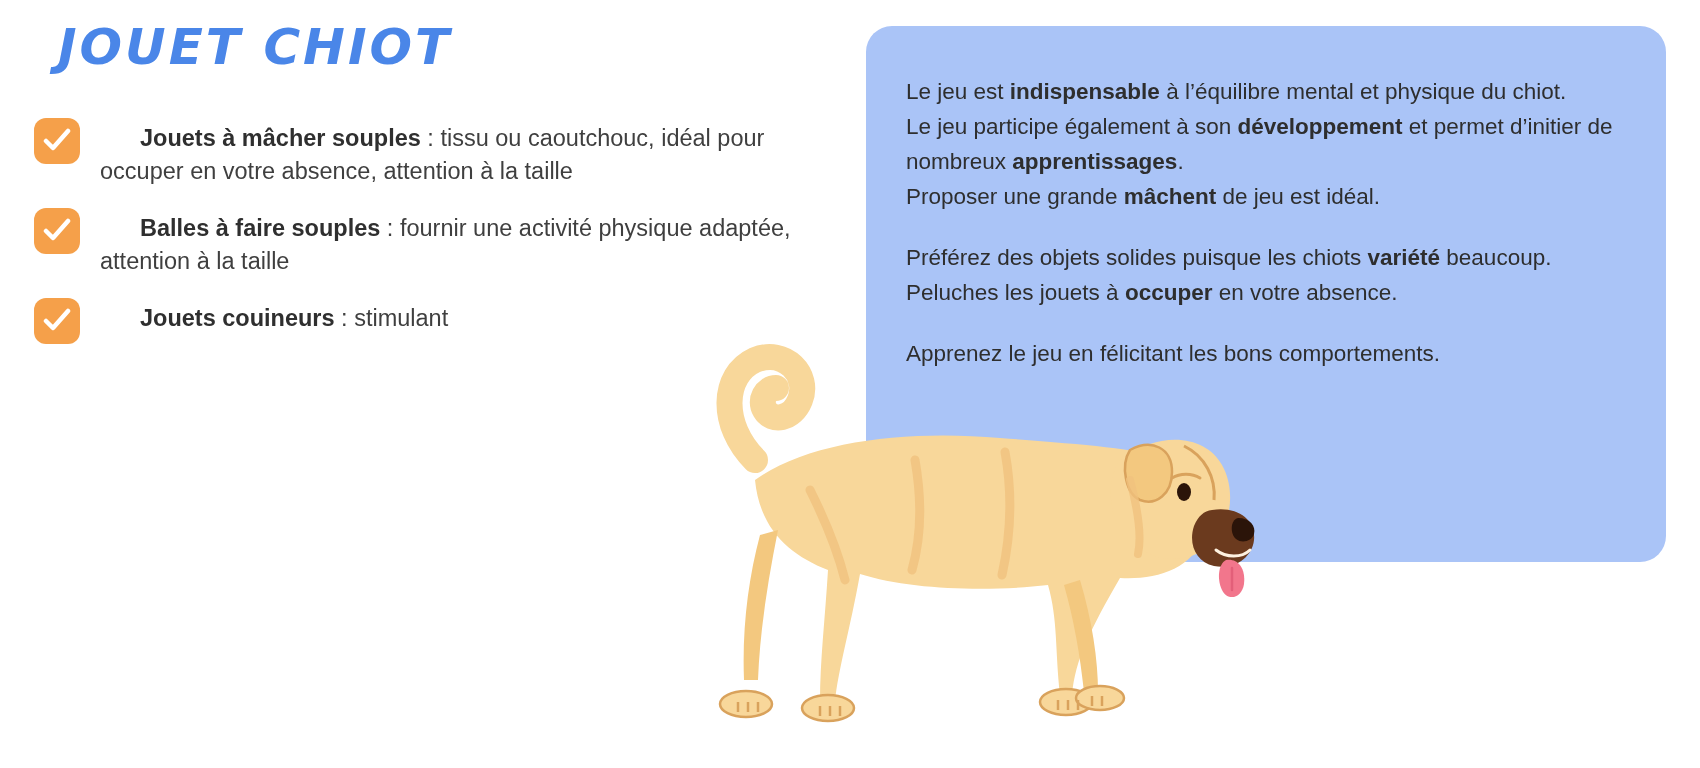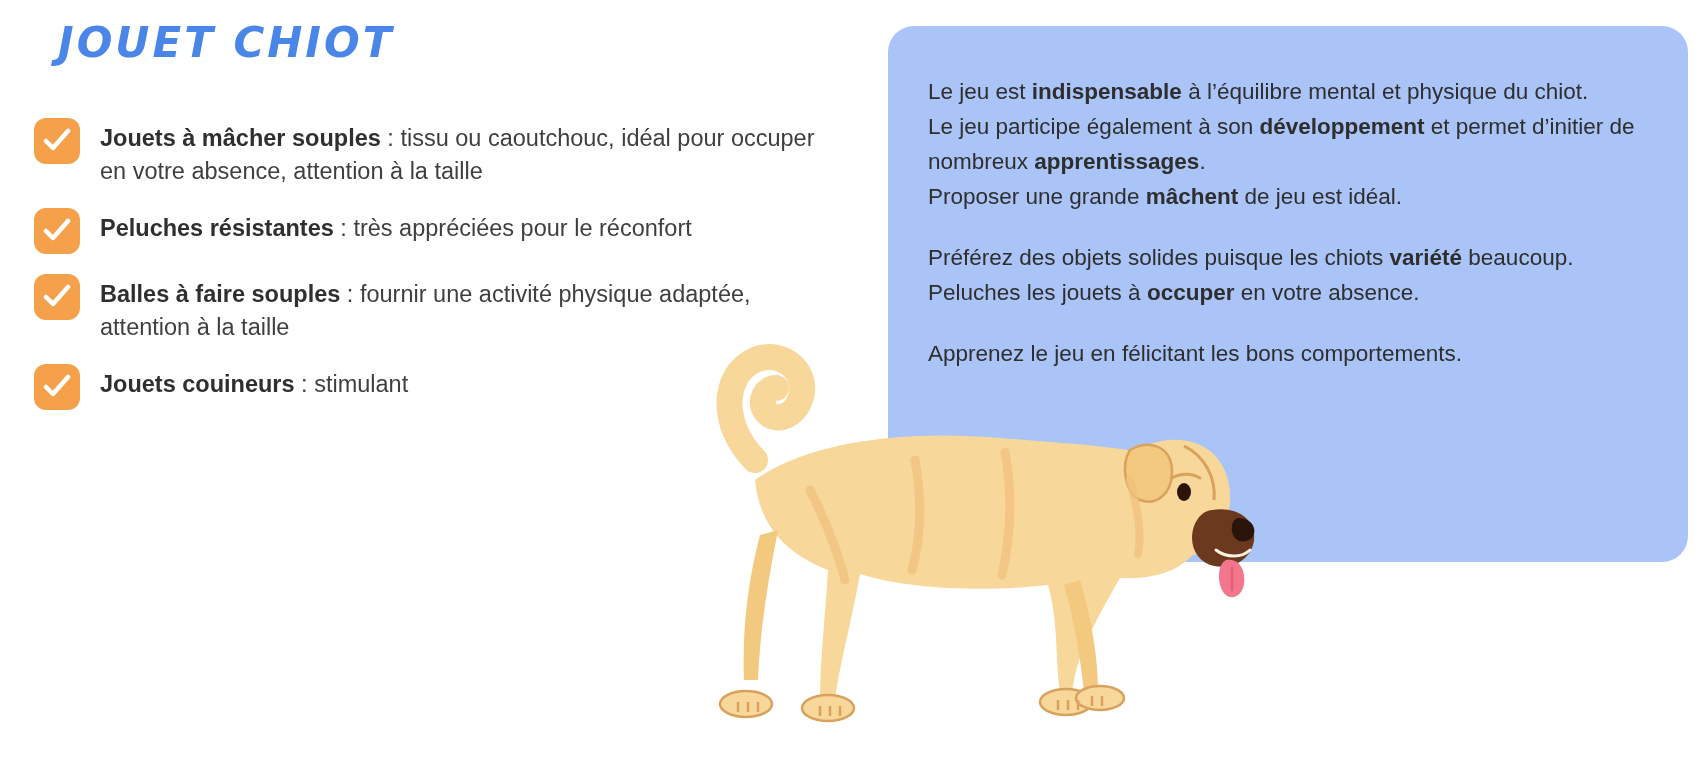--- a/index.html
+++ b/index.html
@@ -15,21 +15,21 @@
     font-family: "Liberation Sans", sans-serif;
     color: #3d3d3d;
   }
 
   
   #title {
     position: absolute;
     left: 58px;
     top: 18px;
     font-family: "DejaVu Sans", sans-serif;
-    font-size: 42px;
+    font-size: 50px;
     font-weight: bold;
     font-style: italic;
     letter-spacing: 3px;
     color: #4a86e8;
     text-transform: uppercase;
   }
 
   
   #checklist {
     position: absolute;
@@ -58,26 +58,27 @@
   }
   .check-text {
     font-size: 23.5px;
     line-height: 33px;
     color: #3f3f3f;
     padding-top: 4px;
   }
   .check-text b {
     color: #2f2f2f;
     font-weight: bold;
+    margin-left: 40px;
   }
 
   
   #info-panel {
     position: absolute;
-    left: 888px;
+    left: 866px;
     top: 26px;
     width: 800px;
     height: 536px;
     background: #aac4f7;
     border-radius: 26px;
     box-sizing: border-box;
     padding: 48px 40px 20px 40px;
   }
   .info-para {
     font-size: 22.5px;
@@ -103,28 +104,20 @@
 <div id="title">JOUET CHIOT</div>
 
 <div id="checklist">
     <div class="check-item">
       <div class="check-badge" style="background: rgb(245, 160, 74);">
         <svg width="28" height="26" viewBox="0 0 28 26" xmlns="http://www.w3.org/2000/svg">
           <path d="M3 13 L10 20 L25 3" fill="none" stroke="#ffffff" stroke-width="4.5" stroke-linecap="round" stroke-linejoin="round"></path>
         </svg>
       </div>
       <div class="check-text"><b>Jouets à mâcher souples</b><span> : tissu ou caoutchouc, idéal pour occuper en votre absence, attention à la taille</span></div>
-    </div>
-    <div class="check-item">
-      <div class="check-badge" style="background: rgb(245, 160, 74);">
-        <svg width="28" height="26" viewBox="0 0 28 26" xmlns="http://www.w3.org/2000/svg">
-          <path d="M3 13 L10 20 L25 3" fill="none" stroke="#ffffff" stroke-width="4.5" stroke-linecap="round" stroke-linejoin="round"></path>
-        </svg>
-      </div>
-      <div class="check-text"><b>Peluches résistantes</b><span> : très appréciées pour le réconfort</span></div>
     </div>
     <div class="check-item">
       <div class="check-badge" style="background: rgb(245, 160, 74);">
         <svg width="28" height="26" viewBox="0 0 28 26" xmlns="http://www.w3.org/2000/svg">
           <path d="M3 13 L10 20 L25 3" fill="none" stroke="#ffffff" stroke-width="4.5" stroke-linecap="round" stroke-linejoin="round"></path>
         </svg>
       </div>
       <div class="check-text"><b>Balles à faire souples</b><span> : fournir une activité physique adaptée, attention à la taille</span></div>
     </div>
     <div class="check-item">

